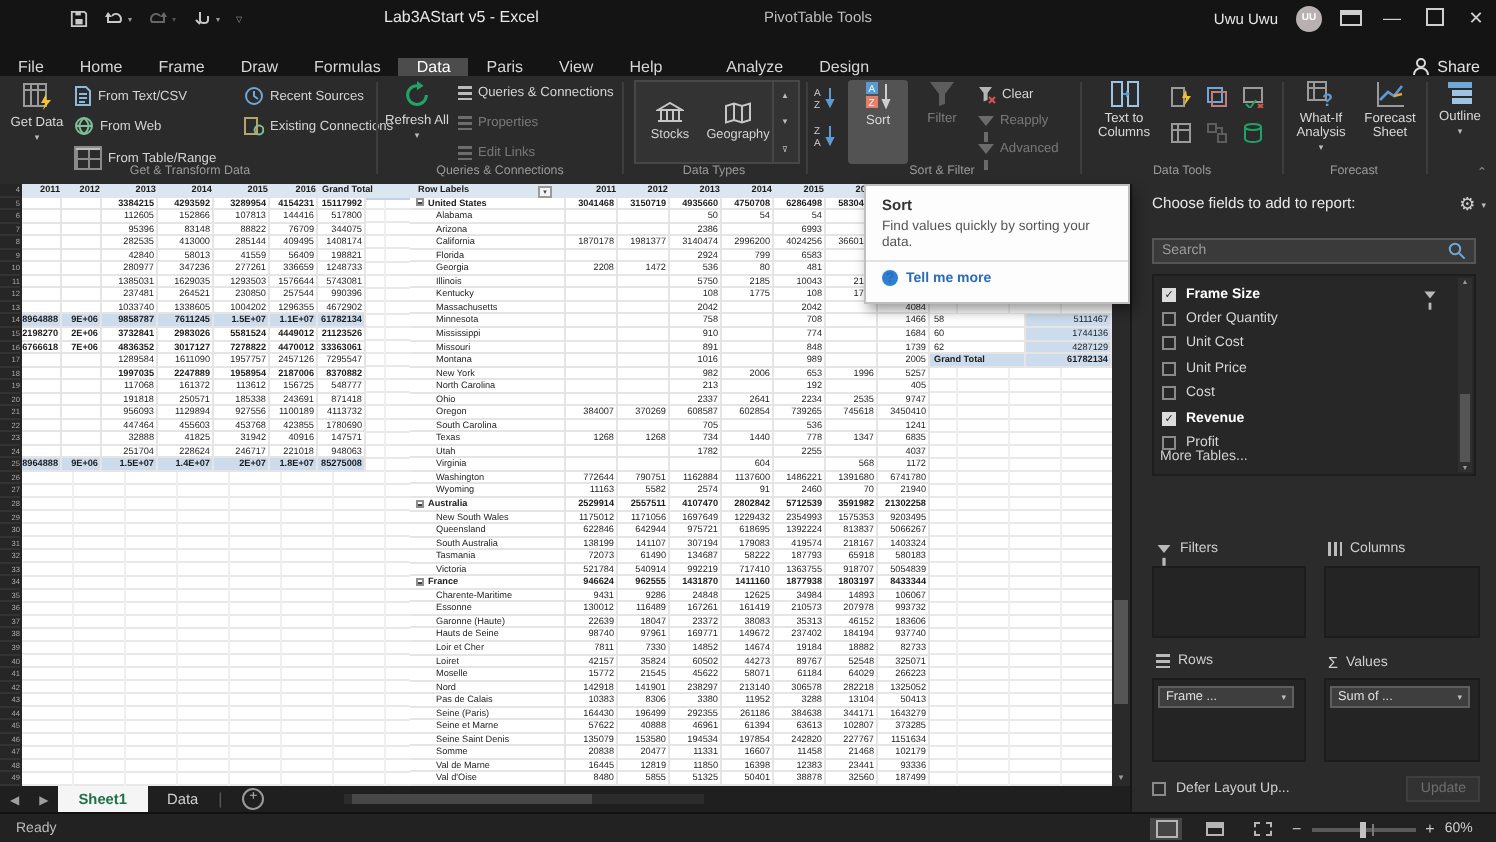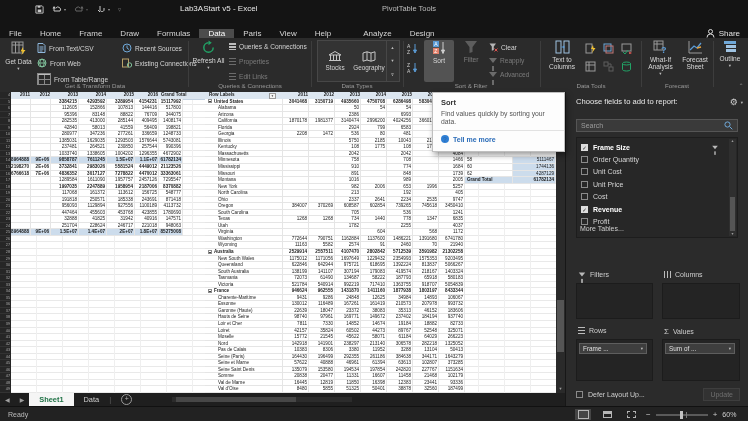--- a/index.html
+++ b/index.html
@@ -5,21 +5,21 @@
   html,body{margin:0;padding:0;width:748px;height:421px;overflow:hidden;background:#161616;
     font-family:"Liberation Sans",sans-serif;-webkit-font-smoothing:antialiased;}
   #app{position:relative;width:748px;height:421px;background:#1e1e1e;}
 
   
   #titlebar{position:absolute;left:0;top:0;width:748px;height:18px;background:#141414;color:#cfcfcf;}
   .qat{position:absolute;left:34px;top:0;height:18px;display:flex;align-items:center;gap:8px;}
   .qat .ic{width:10px;height:10px;display:flex;align-items:center;justify-content:center;color:#c9c9c9;font-size:9px;}
   .qat .caret{font-size:4px;color:#9a9a9a;margin-left:-6px;}
   .dim{opacity:.45;}
-  #win-title{position:absolute;left:180px;top:0;height:18px;line-height:18px;font-size:8px;color:#e8e8e8;}
+  #win-title{position:absolute;left:192px;top:0;height:18px;line-height:18px;font-size:8px;color:#e8e8e8;}
   #ctx-label{position:absolute;left:382px;top:0;height:18px;line-height:18px;font-size:7.5px;color:#bdbdbd;}
   #tb-right{position:absolute;right:4px;top:0;height:18px;display:flex;align-items:center;gap:9px;}
   #user-name{font-size:7.5px;color:#e6e6e6;}
   #avatar{width:13px;height:13px;border-radius:50%;background:#b9b1b1;color:#fff;font-size:5px;
     display:flex;align-items:center;justify-content:center;font-weight:bold;}
   .winbtn{color:#cfcfcf;font-size:9px;width:12px;text-align:center;}
   .rest{width:7px;height:7px;border:1px solid #cfcfcf;display:inline-block;}
 
   
   #tabrow{position:absolute;left:0;top:18px;width:748px;height:20px;background:#141414;display:flex;align-items:flex-end;}
@@ -173,20 +173,33 @@
       <span class="ic">
         <svg width="8" height="9" viewBox="0 0 8 9">
             <path d="M3 1 v4 M3 5 c0 2 4 2 4 0 v-2 M1 5 l2 2" stroke="#c9c9c9" fill="none"></path>
           </svg>
       </span>
         <span class="caret">▾</span>
       <span class="caret" style="margin-left:0;">▽</span>
     </div>
     <div id="win-title">Lab3AStart v5 - Excel</div>
     <div id="ctx-label">PivotTable Tools</div>
+    <div id="tb-right">
+      <span id="user-name">Uwu Uwu</span>
+      <span id="avatar">UU</span>
+      <span class="ic">
+        <svg width="11" height="8" viewBox="0 0 11 8">
+            <rect x="0.5" y="0.5" width="10" height="7" fill="none" stroke="#cfcfcf"></rect>
+            <rect x="0.5" y="0.5" width="10" height="2" fill="#cfcfcf"></rect>
+          </svg>
+      </span>
+      <span class="winbtn">—</span>
+      <span class="winbtn"><span class="rest"></span></span>
+      <span class="winbtn">✕</span>
+    </div>
   </div>
 
   <div id="tabrow">
 
     <span class="rtab">File</span>
       <span class="rtab">Home</span>
       <span class="rtab">Frame</span>
       <span class="rtab">Draw</span>
       <span class="rtab">Formulas</span>
       <span class="rtab active">Data</span>

